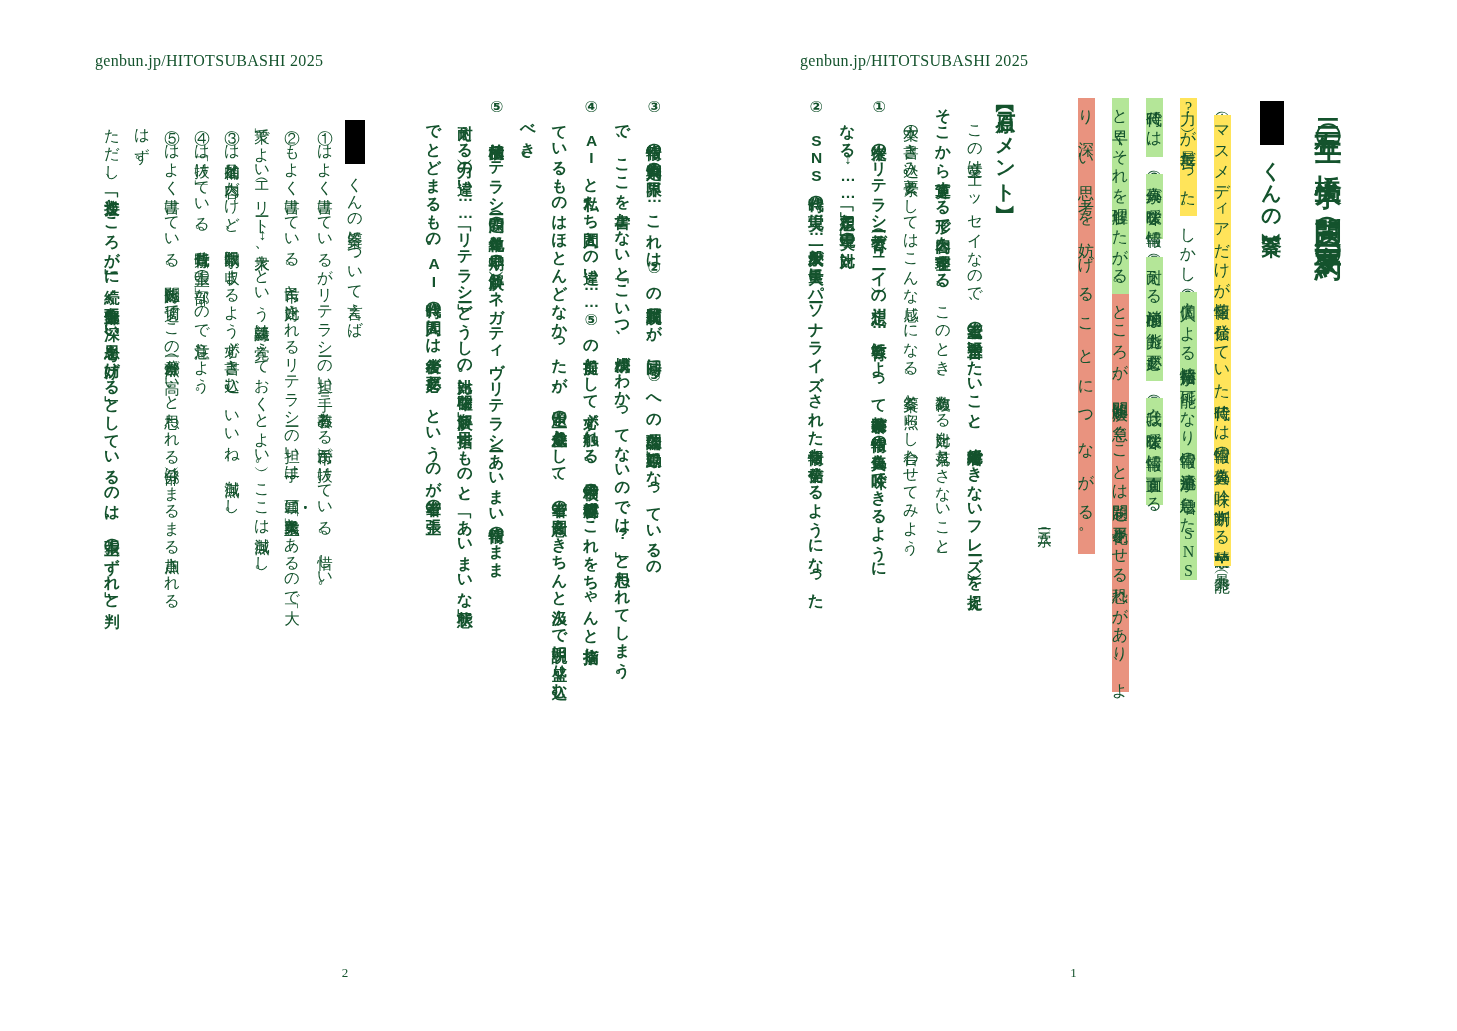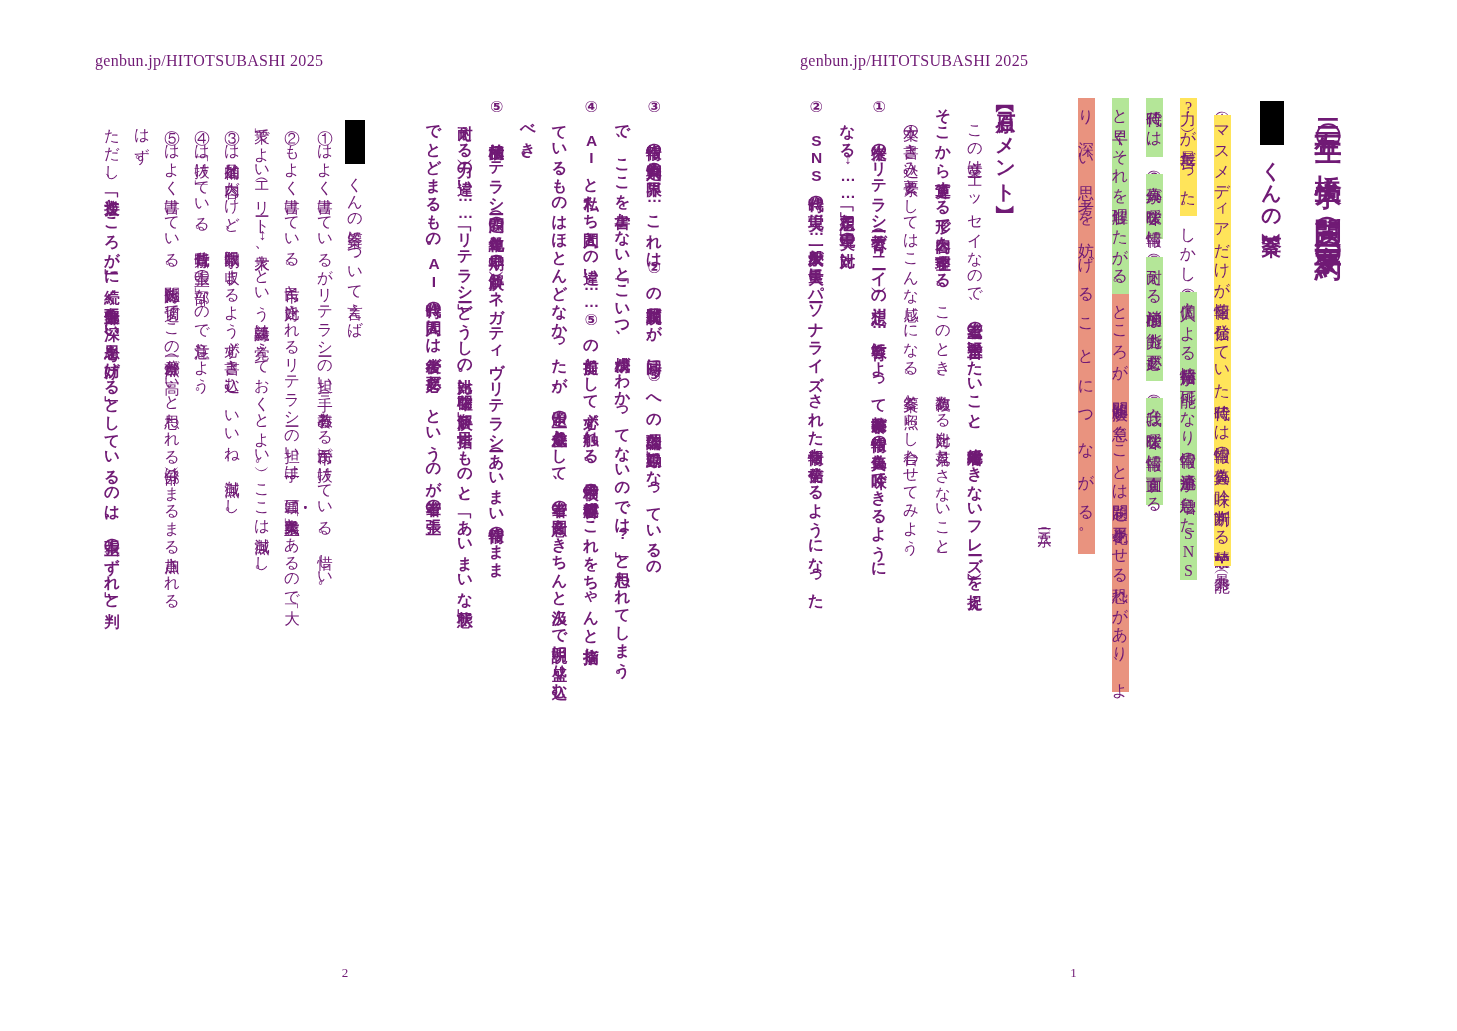--- a/index.html
+++ b/index.html
@@ -1,17 +1,17 @@
 <!DOCTYPE html>
 <html style="--hl-yellow: #ffe45a; --hl-green: #b4e698; --hl-red: #e9937f;"><head>
 <meta charset="utf-8">
 <style>
   html,body { margin:0; padding:0; background:#ffffff; }
   .sheet { position:relative; width:1457px; height:1031px; background:#ffffff; overflow:hidden;
-           font-family:"Liberation Serif","DejaVu Serif",serif; color:#701a75;border-radius:7px; }
+           font-family:"Liberation Serif","DejaVu Serif",serif; color:#14532d;border-radius:7px; }
   .page { position:absolute; top:0; height:100%; }
   .page2 { left:0; width:690px; }
   .page1 { left:690px; width:767px; }
 
   .page-header { position:absolute; top:52px; font-size:16px; letter-spacing:0.3px;
                  font-family:"Liberation Serif","DejaVu Serif",serif; }
   .page2 .page-header { left:95px; }
   .page1 .page-header { left:110px; }
 
   .page-number { position:absolute; bottom:50px; left:0; width:100%; text-align:center;

